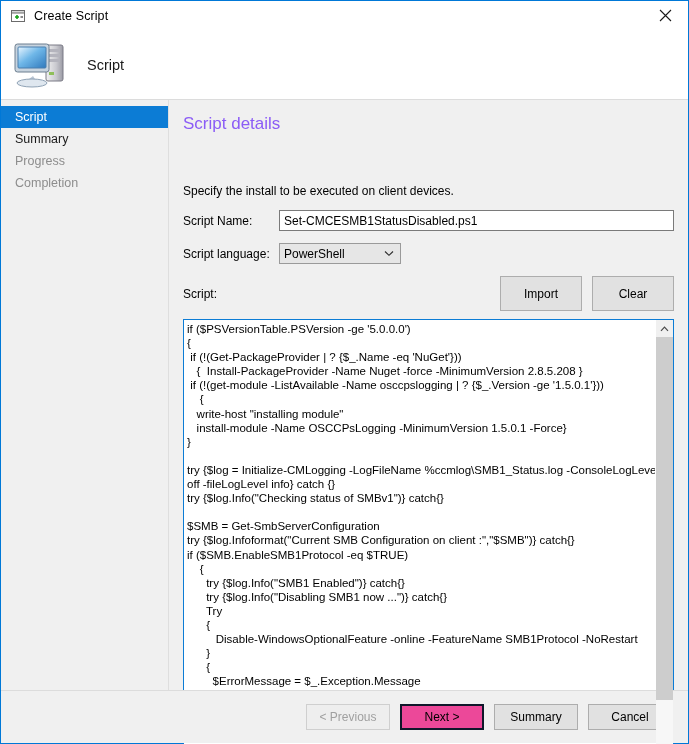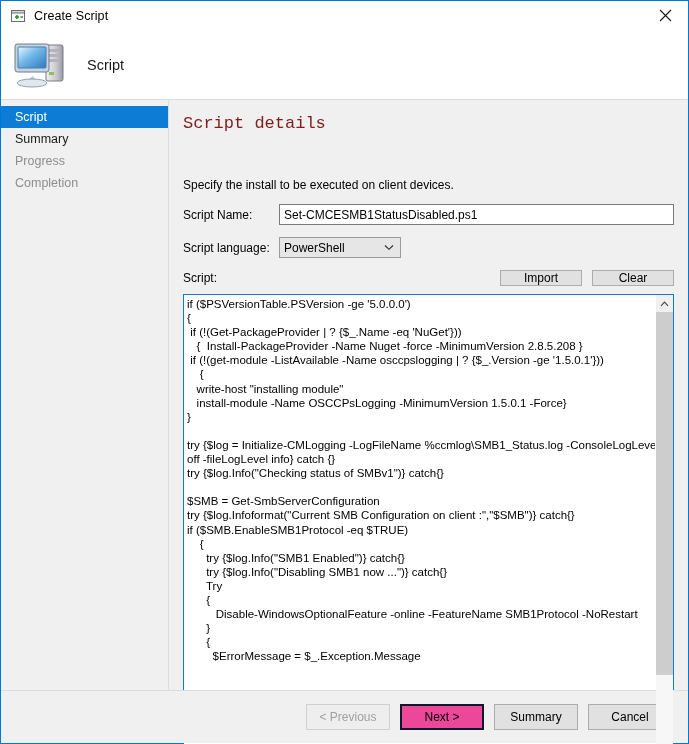--- a/index.html
+++ b/index.html
@@ -122,25 +122,24 @@
   .content {
     flex: 1 1 auto;
     background: #f0f0f0;
     padding: 10px 14px 0 14px;
     box-sizing: border-box;
     display: flex;
     flex-direction: column;
     min-width: 0;
   }
   .panel-heading {
-    color: #7f1d1d;
+    color: #8b5cf6;
     font-size: 17px;
-    margin: 4px 0 3px 0;
+    margin: 4px 0 8px 0;
     font-weight: normal;
-    font-family: Liberation Mono, monospace;
   }
   .instruction {
     font-size: 12px;
     color: #000;
     margin-top: 42px;
   }
 
   .form-row {
     display: flex;
     align-items: center;
@@ -185,21 +184,21 @@
     justify-content: center;
   }
 
   .script-row {
     display: flex;
     align-items: center;
     margin-top: 12px;
   }
   .script-row .spacer { flex: 1 1 auto; }
   .btn {
-    height: 16px;
+    height: 35px;
     min-width: 82px;
     box-sizing: border-box;
     border: 1px solid #adadad;
     background: #e1e1e1;
     font-family: "Liberation Sans", sans-serif;
     font-size: 12px;
     color: #000;
     display: inline-flex;
     align-items: center;
     justify-content: center;

